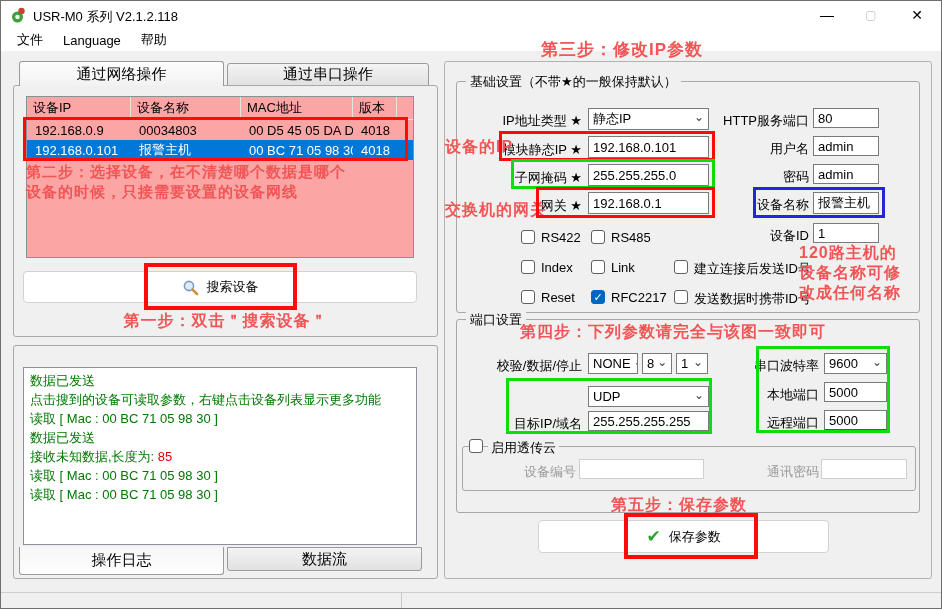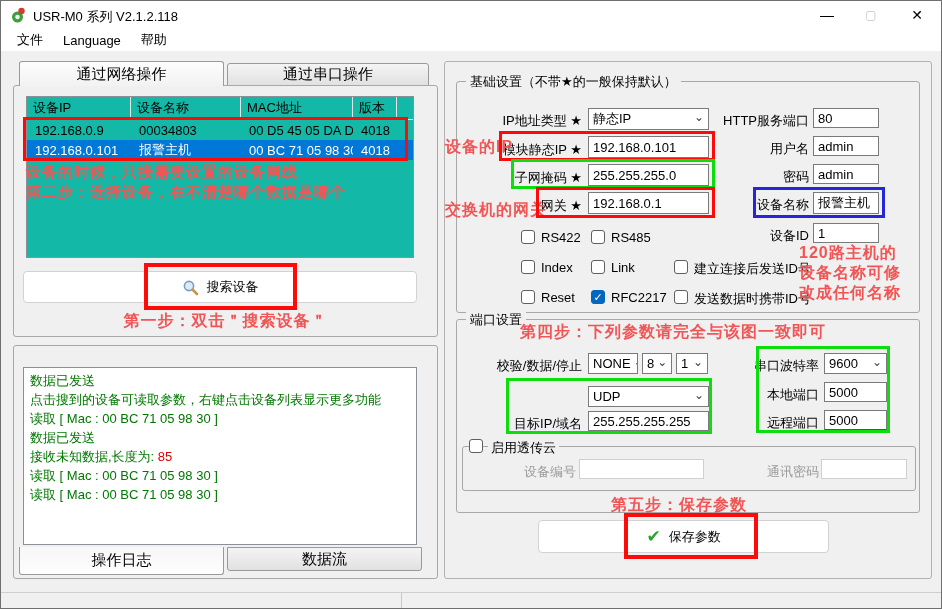--- a/index.html
+++ b/index.html
@@ -15,21 +15,21 @@
   .menu-item{padding:0 10px;font-size:13px;white-space:nowrap;}
   
   .gb{position:absolute;border:1px solid #a8a8a8;border-radius:3px;box-sizing:border-box;}
   .gb-title{position:absolute;top:-9px;left:9px;background:#f0f0f0;padding:0 4px;font-size:13px;white-space:nowrap;}
   .panel{position:absolute;border:1px solid #b2b2b2;border-radius:3px;background:#f0f0f0;box-sizing:border-box;}
   .tab{position:absolute;box-sizing:border-box;border:1px solid #9a9a9a;display:flex;align-items:center;justify-content:center;font-size:15px;white-space:nowrap;}
   .tab.t-act{background:linear-gradient(#fdfdfd,#f2f2f2);border-bottom:none;border-radius:3px 3px 0 0;z-index:3;}
   .tab.t-in{background:linear-gradient(#f4f4f4,#e1e1e1);border-radius:3px 3px 0 0;}
   .tab.b-act{background:linear-gradient(#f7f7f7,#fdfdfd);border-top:none;border-radius:0 0 3px 3px;z-index:3;}
   .tab.b-in{background:linear-gradient(#f4f4f4,#e1e1e1);border-radius:0 0 3px 3px;text-align:center;}
-  .white-box{position:absolute;background:#14b8a6;border:1px solid #8a8f98;box-sizing:border-box;overflow:hidden;}
+  .white-box{position:absolute;background:#fca5a5;border:1px solid #8a8f98;box-sizing:border-box;overflow:hidden;}
   .lv-header{display:flex;height:22px;align-items:stretch;border-bottom:1px solid #ececec;}
   .lv-hcell{padding:0 6px;border-right:1px solid #e4e4e4;display:flex;align-items:center;box-sizing:border-box;}
   .lv-row{display:flex;height:20px;align-items:center;}
   .lv-row.selected{background:#0078d7;color:#fff;}
   .lv-cell{padding:0 8px;box-sizing:border-box;white-space:nowrap;overflow:hidden;}
   .c-ip{width:104px;}.c-name{width:110px;}.c-mac{width:112px;}.c-ver{width:44px;}
   .btn{position:absolute;background:#fff;border:1px solid #d2d2d2;border-radius:4px;display:flex;align-items:center;justify-content:center;gap:8px;font-size:13px;box-sizing:border-box;}
   .note{position:absolute;color:#f15555;font-weight:bold;white-space:nowrap;letter-spacing:1px;}
   .ov{position:absolute;box-sizing:border-box;z-index:6;pointer-events:none;}
   .ov.red{border:3px solid #fd0b0b;}
@@ -100,22 +100,22 @@
     <div class="lv-row selected">
       <div class="lv-cell c-ip">192.168.0.101</div>
       <div class="lv-cell c-name">报警主机</div>
       <div class="lv-cell c-mac">00 BC 71 05 98 30</div>
       <div class="lv-cell c-ver">4018</div>
     </div>
   </div>
   <div class="ov red" style="left:22px;top:116px;width:385px;height:44px"></div>
 
   <div class="note" style="left:25px;top:161px;font-size:15px;line-height:20px">
+    <div>第二步：选择设备，在不清楚哪个数据是哪个</div>
     <div>设备的时候，只接需要设置的设备网线</div>
-    <div>第二步：选择设备，在不清楚哪个数据是哪个</div>
   </div>
 
   <div class="btn" style="left:22px;top:270px;width:394px;height:32px">
     <svg width="17" height="17" viewBox="0 0 17 17">
       <circle cx="7" cy="7" r="4.6" fill="#dcebf8" stroke="#7a9cc6" stroke-width="1.6"></circle>
       <line x1="10.6" y1="10.6" x2="15" y2="15" stroke="#c9913f" stroke-width="2.6" stroke-linecap="round"></line>
     </svg>
     <span>搜索设备</span>
   </div>
   <div class="ov red" style="left:143px;top:262px;width:153px;height:47px;border-width:4px"></div>
@@ -134,20 +134,21 @@
     <div><span>读取 [ Mac : 00 BC 71 05 98 30 ]</span></div>
   </div>
 
   <div class="tab b-act" style="left:18px;top:546px;width:205px;height:28px">
     <span>操作日志</span>
   </div>
   <div class="tab b-in" style="left:226px;top:546px;width:195px;height:24px">
     <span>数据流</span>
   </div>
 
+  <div class="note" style="left:540px;top:37px;font-size:17px">第三步：修改IP参数</div>
 
   <div class="panel" style="left:443px;top:60px;width:488px;height:518px"></div>
 
   <div class="gb" style="left:455px;top:80px;width:464px;height:232px">
     <span class="gb-title">基础设置（不带★的一般保持默认）</span>
   </div>
 
   <div class="lbl r" style="left:420px;top:111px;width:161px">IP地址类型 ★</div>
   <div class="fld sel" style="left:587px;top:107px;width:121px;height:22px">
     <span>静态IP</span>

